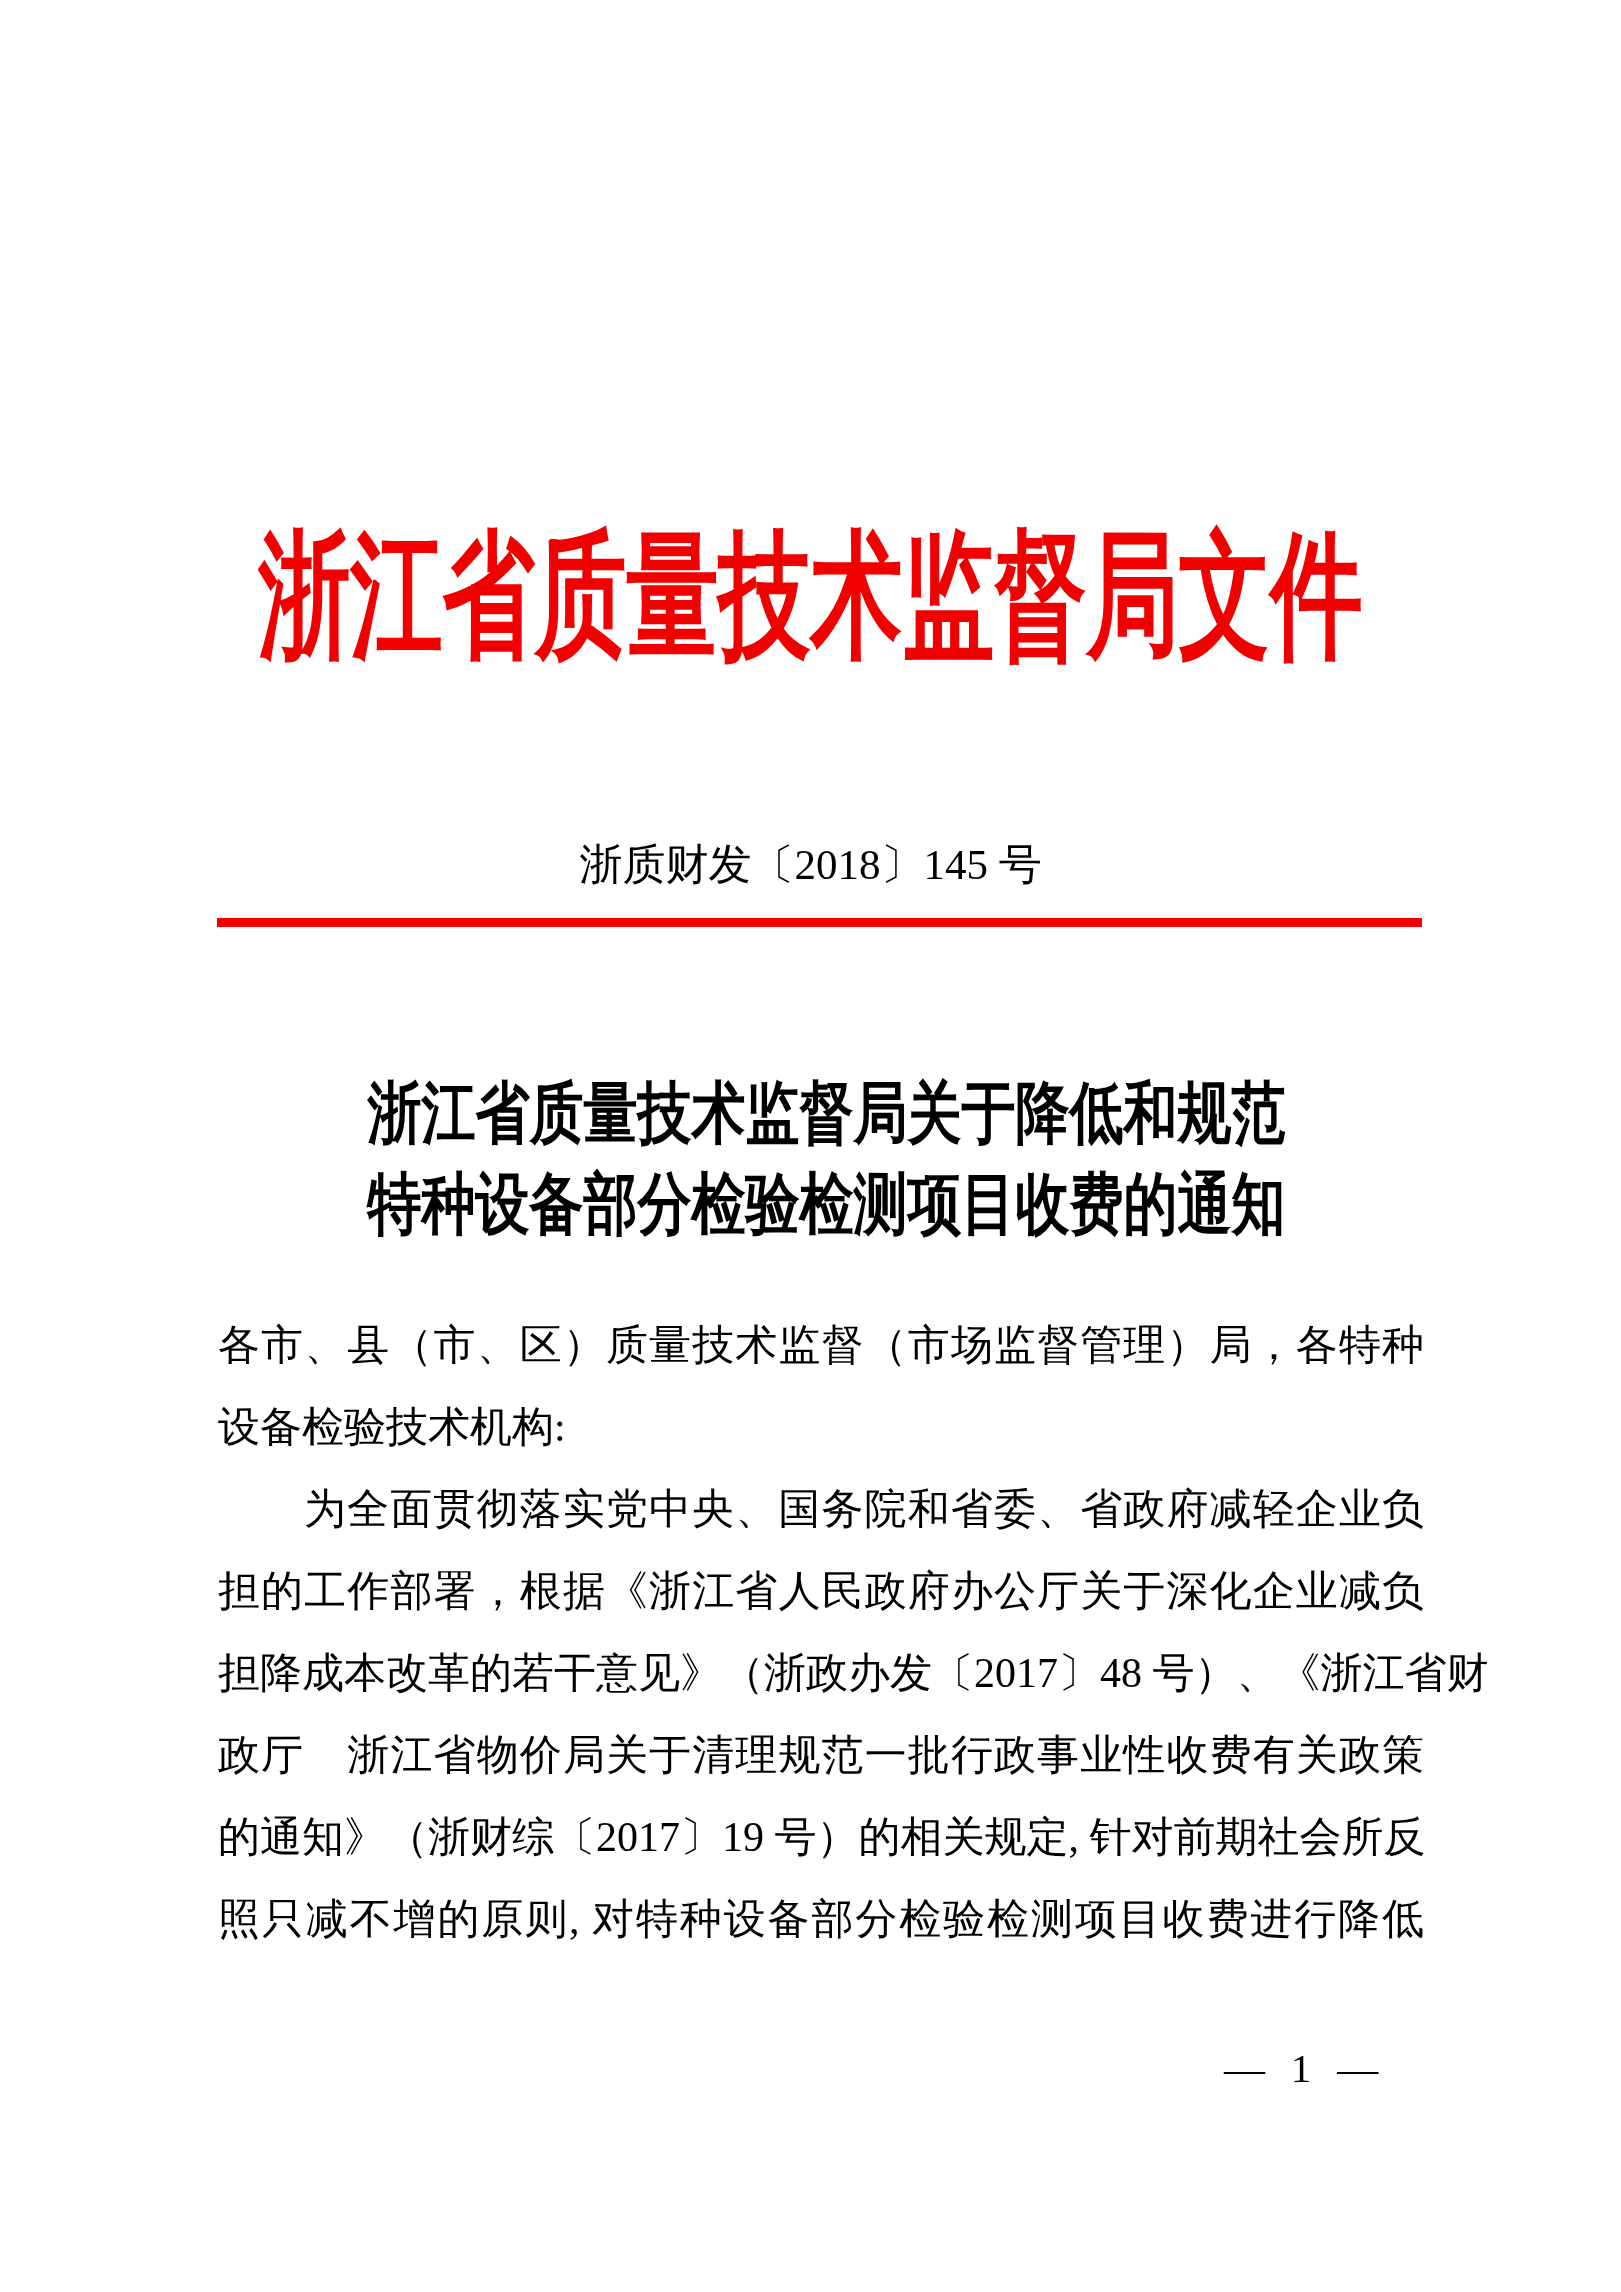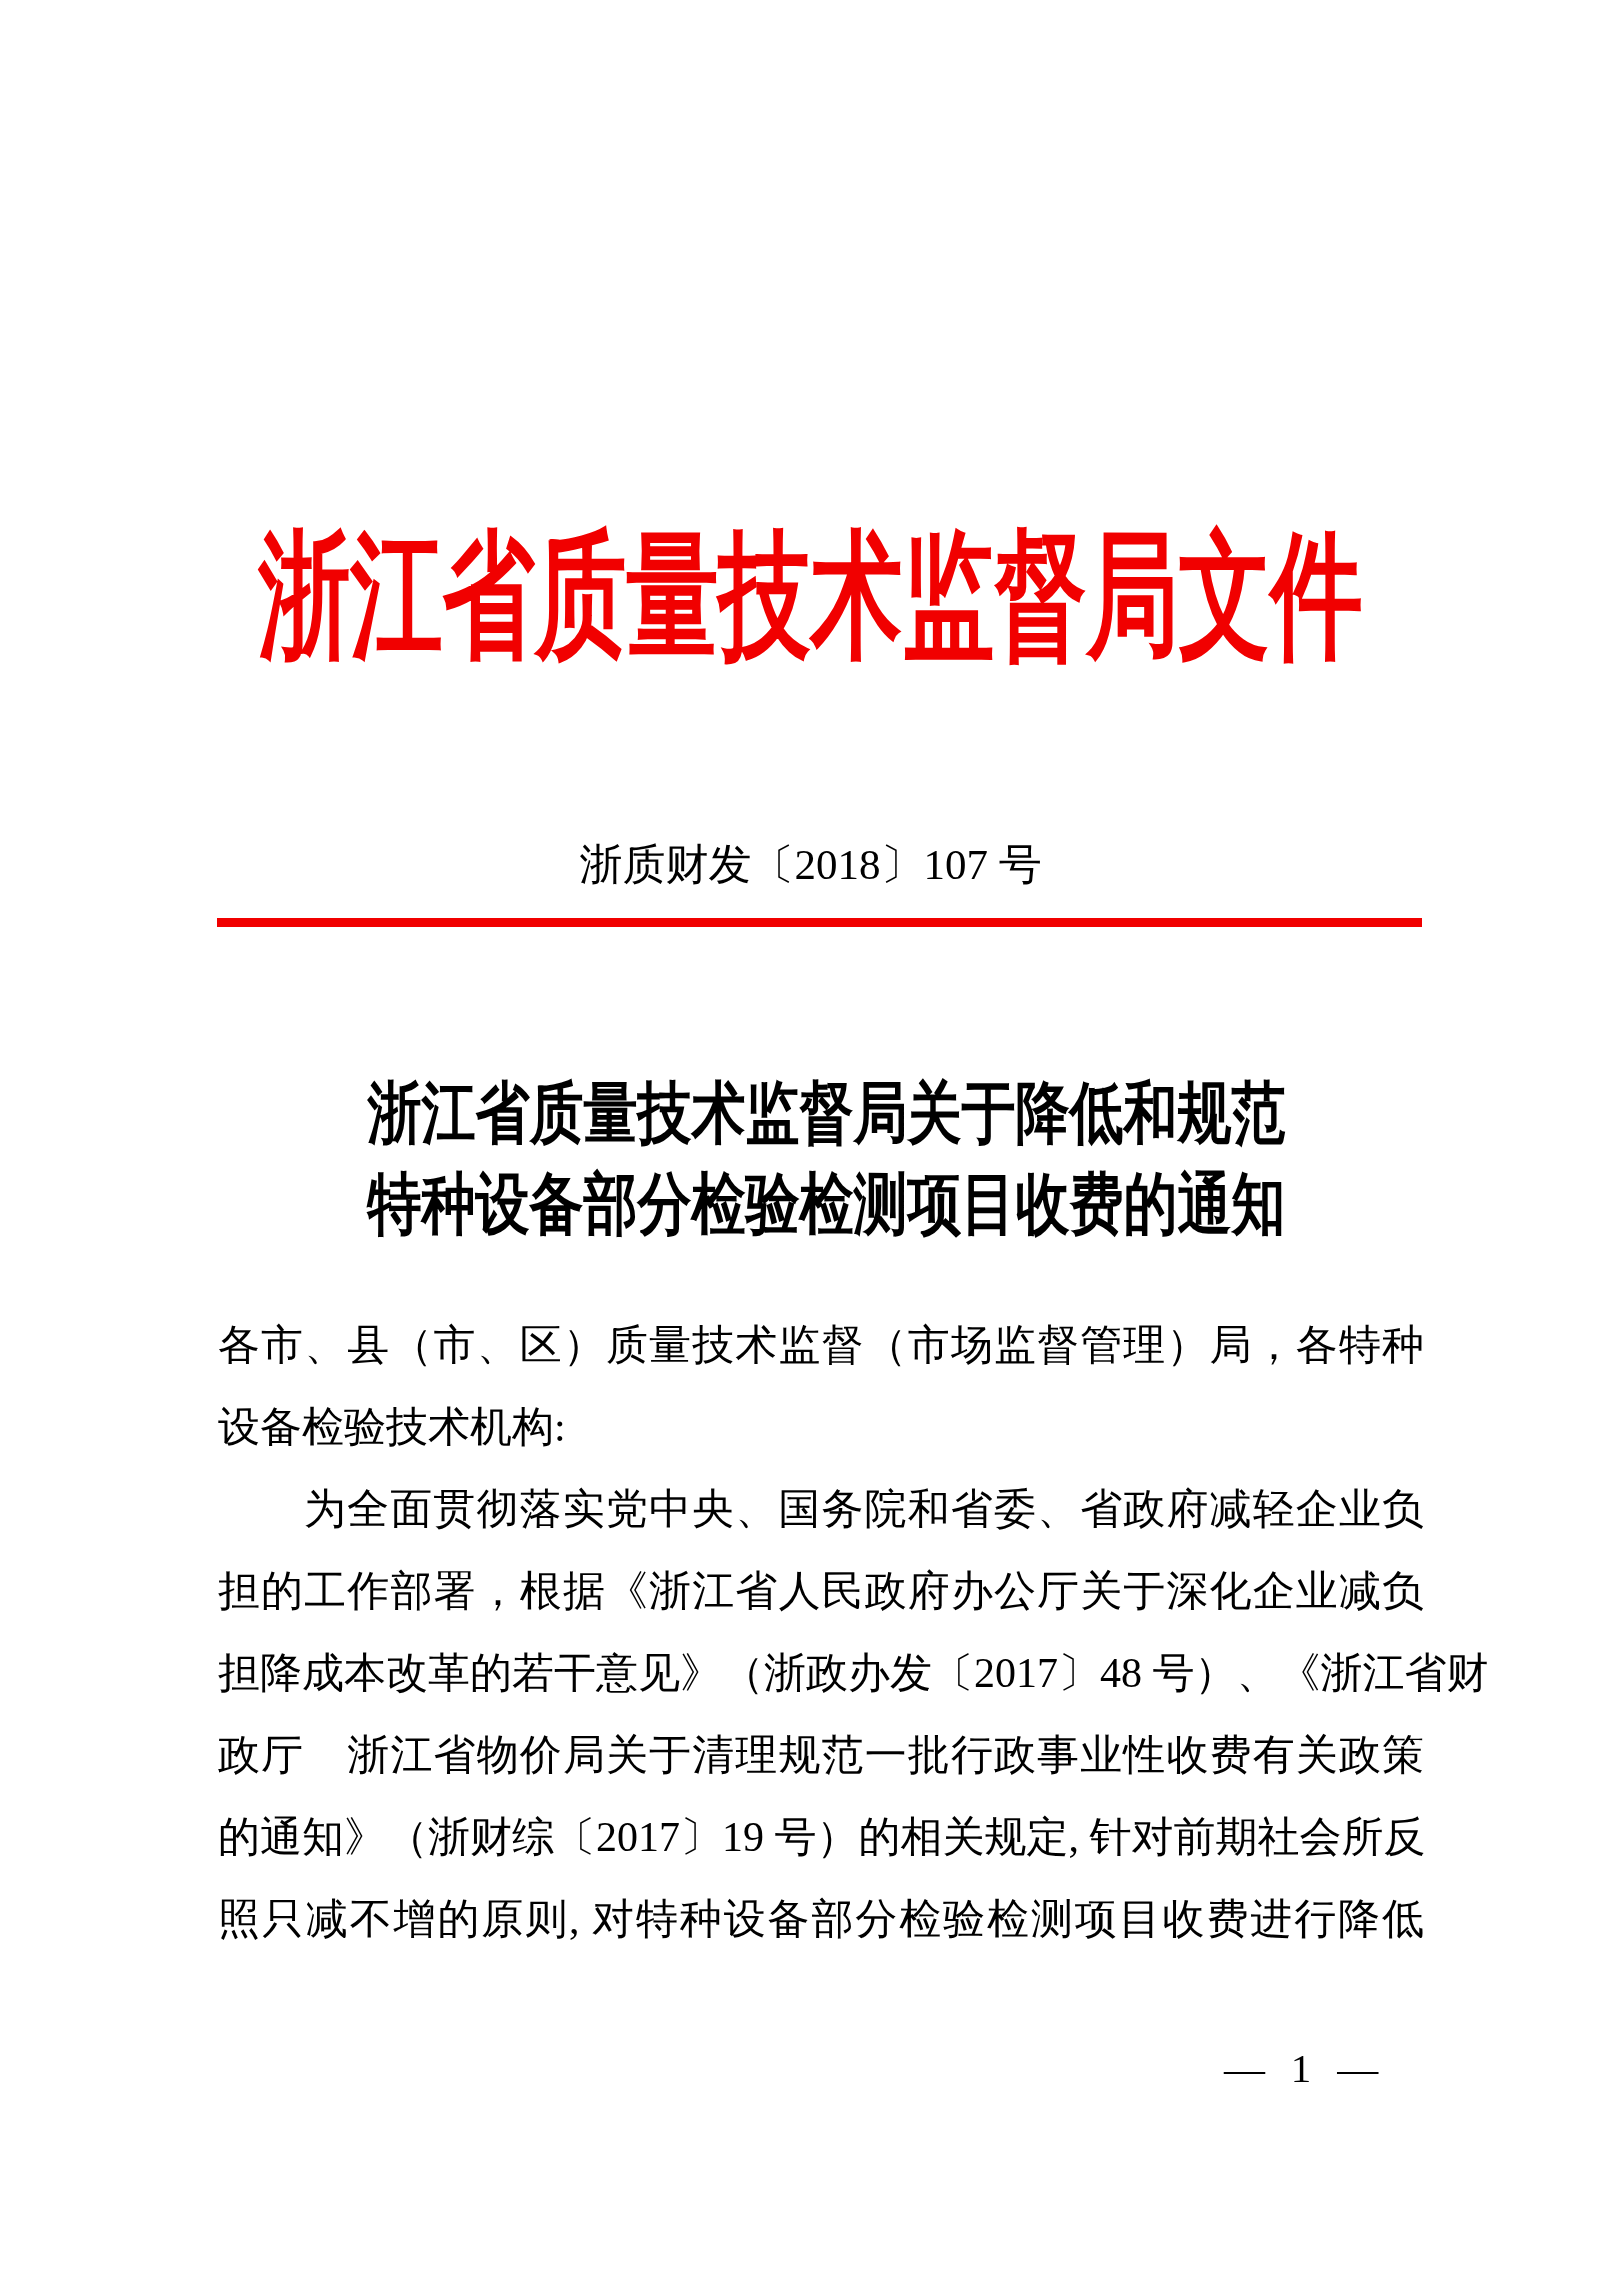--- a/index.html
+++ b/index.html
@@ -115,21 +115,21 @@
     white-space: nowrap;
   }
 </style>
 </head>
 <body>
 
 <div class="page">
 
   <div class="agency-header">浙江省质量技术监督局文件</div>
 
-  <div class="doc-number">浙质财发〔2018〕107 号</div>
+  <div class="doc-number">浙质财发〔2018〕145 号</div>
 
   <div class="red-rule"></div>
 
   <div class="doc-title">
     <div class="title-line">浙江省质量技术监督局关于降低和规范</div>
     <div class="title-line">特种设备部分检验检测项目收费的通知</div>
   </div>
 
   <div class="body-text">
     <div class="line">各市、县（市、区）质量技术监督（市场监督管理）局，各特种</div>

